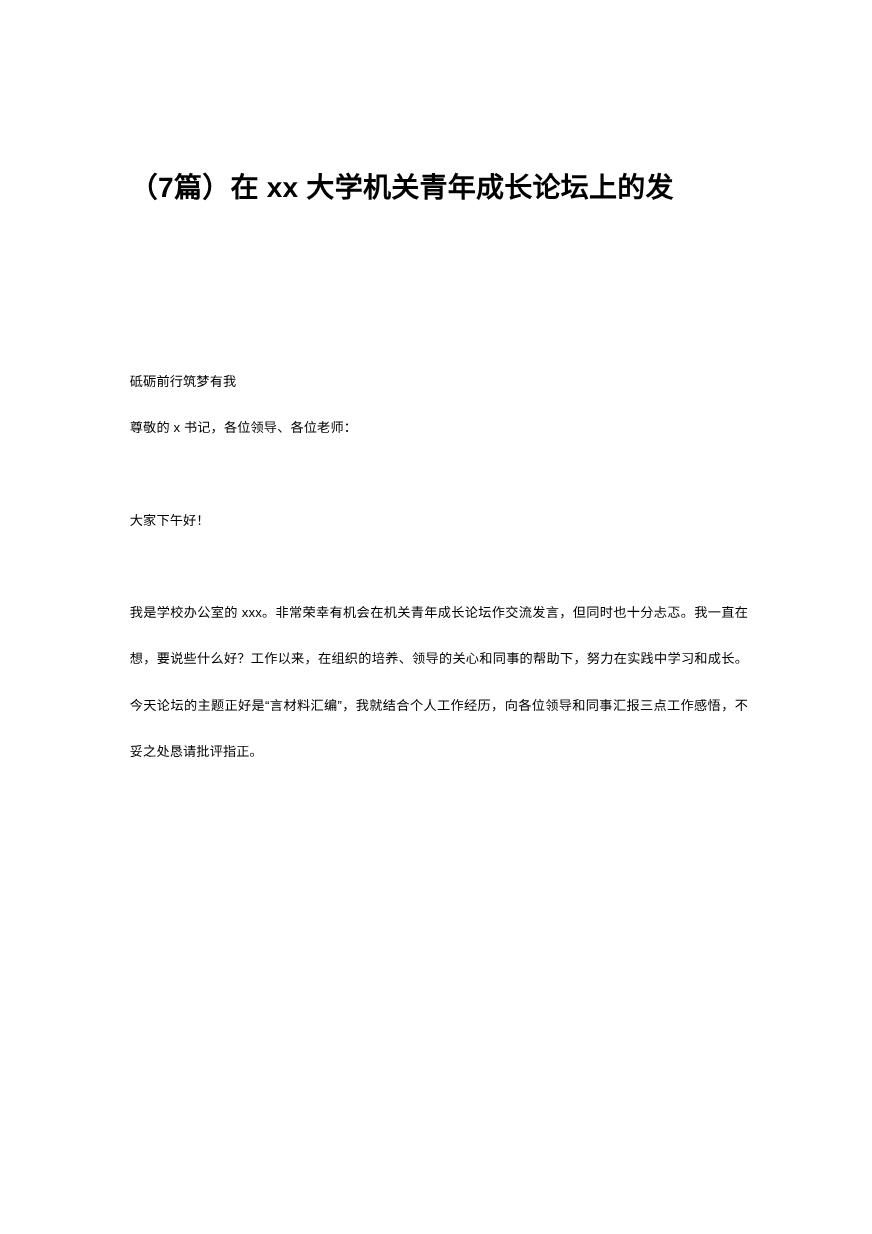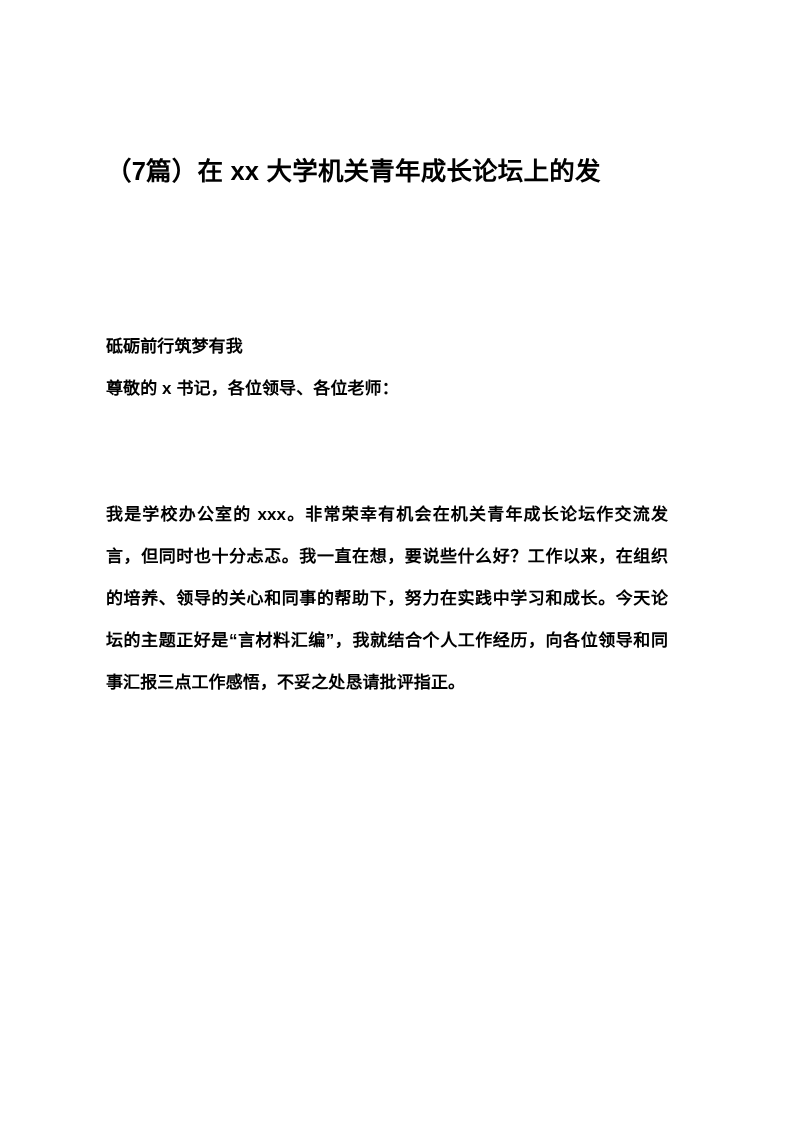--- a/index.html
+++ b/index.html
@@ -21,21 +21,21 @@
     position: relative;
     width: 793px;
     height: 1122px;
     background: #ffffff;
     box-sizing: border-box;
   }
 
   
   #content {
     position: absolute;
-    left: 106px;
+    left: 118px;
     top: 0;
     width: 562px;
   }
 
   .doc-title {
     margin: 0;
     padding: 0;
     font-size: 25.5px;
     font-weight: bold;
     line-height: 86px;
@@ -55,27 +55,26 @@
   .title-spacer {
     height: 128px;
   }
 
   .gap-after-title {
     height: 112px;
   }
 
   .para {
     margin: 0;
-    font-size: 17px;
+    font-size: 12px;
     line-height: 42px;
     text-align: justify;
     text-justify: inter-ideograph;
     word-break: break-all;
     letter-spacing: 0.1px;
-    font-weight: bold;
   }
 
   .para.flush {
     text-align: left;
   }
 
   .para-gap {
     height: 42px;
   }
 
@@ -96,20 +95,21 @@
     </h1>
 
     <div class="gap-after-title"></div>
 
     <p class="para flush line-tight">砥砺前行筑梦有我</p>
 
     <p class="para flush">尊敬的 x 书记，各位领导、各位老师：</p>
 
     <div class="para-gap"></div>
 
+    <p class="para flush">大家下午好！</p>
 
     <div class="para-gap"></div>
 
     <p class="para">我是学校办公室的 xxx。非常荣幸有机会在机关青年成长论坛作交流发言，但同时也十分忐忑。我一直在想，要说些什么好？工作以来，在组织的培养、领导的关心和同事的帮助下，努力在实践中学习和成长。今天论坛的主题正好是“言材料汇编”，我就结合个人工作经历，向各位领导和同事汇报三点工作感悟，不妥之处恳请批评指正。</p>
 
     <div class="para-gap"></div>
 
 
   </div>
 </div>

